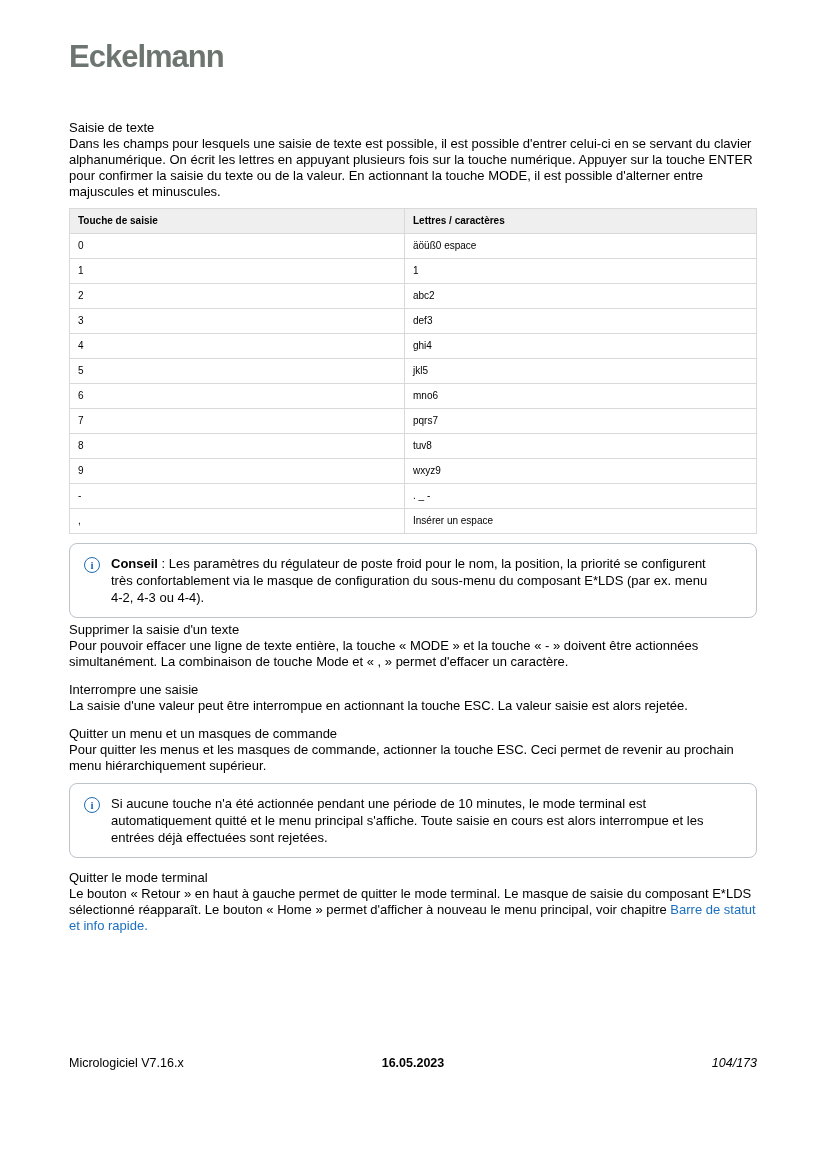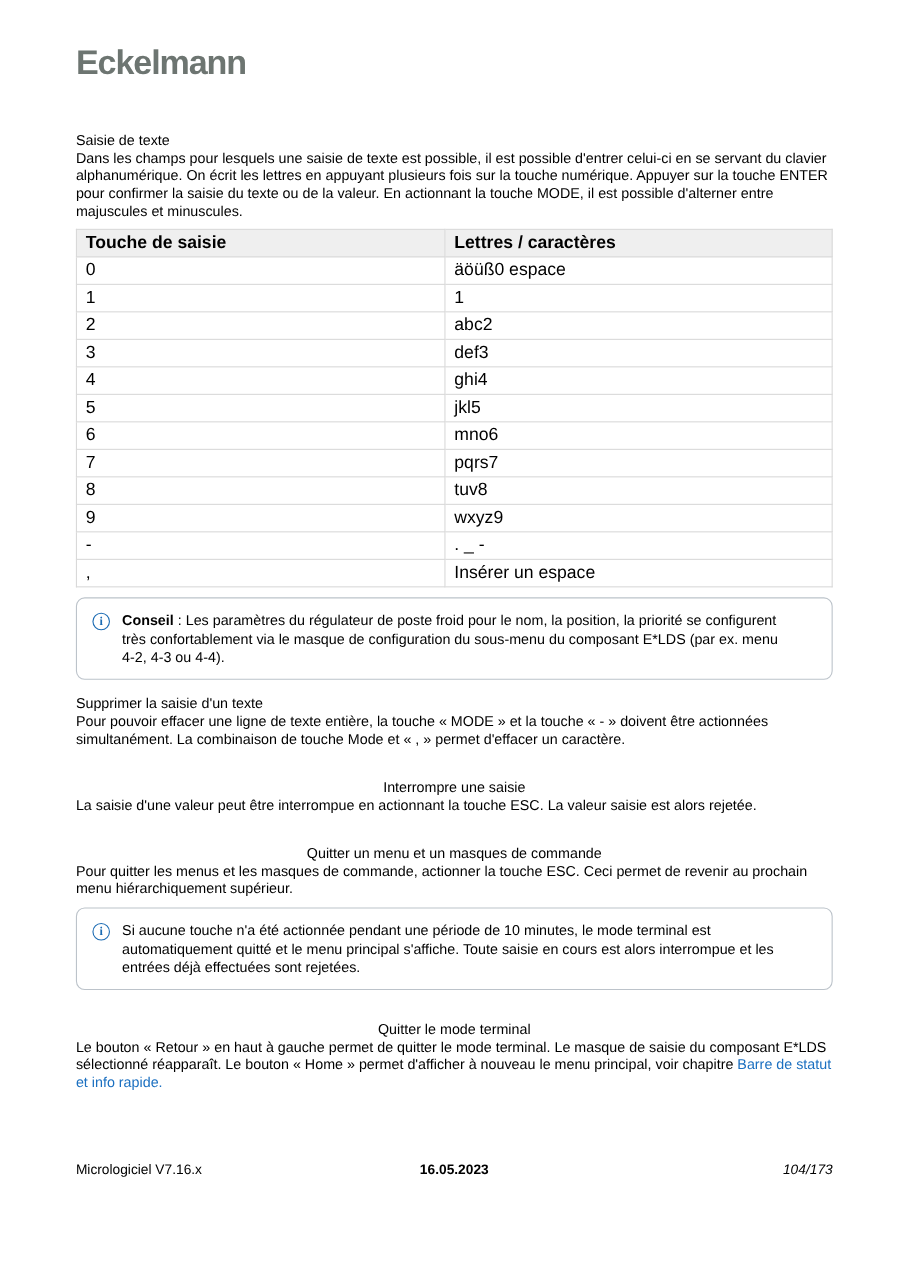--- a/index.html
+++ b/index.html
@@ -24,32 +24,32 @@
     color:var(--logo-gray,#6d7571);
     line-height:34px;
   }
   .h{
     font-size:13px;
     font-weight:normal;
     line-height:16px;
     margin:0;
   }
   .h.first{ margin-top:46px; }
-  .h.mt10{ margin-top:14px; }
-  .h.mt12{ margin-top:28px;text-align:center; }
+  .h.mt10{ margin-top:4px; }
+  .h.mt12{ margin-top:12px; }
   p.body{
     margin:0;
     font-size:13px;
     line-height:16px;
   }
   table.doc-table{
     border-collapse:collapse;
     width:100%;
     margin-top:8px;
-    font-size:16px;
+    font-size:10px;
   }
   table.doc-table th, table.doc-table td{
     border:1px solid var(--table-border,#d9d9d9);
     padding:5px 8px;
     text-align:left;
     line-height:14px;
     vertical-align:middle;
   }
   table.doc-table th{
     background:var(--table-header-bg,#efefef);

